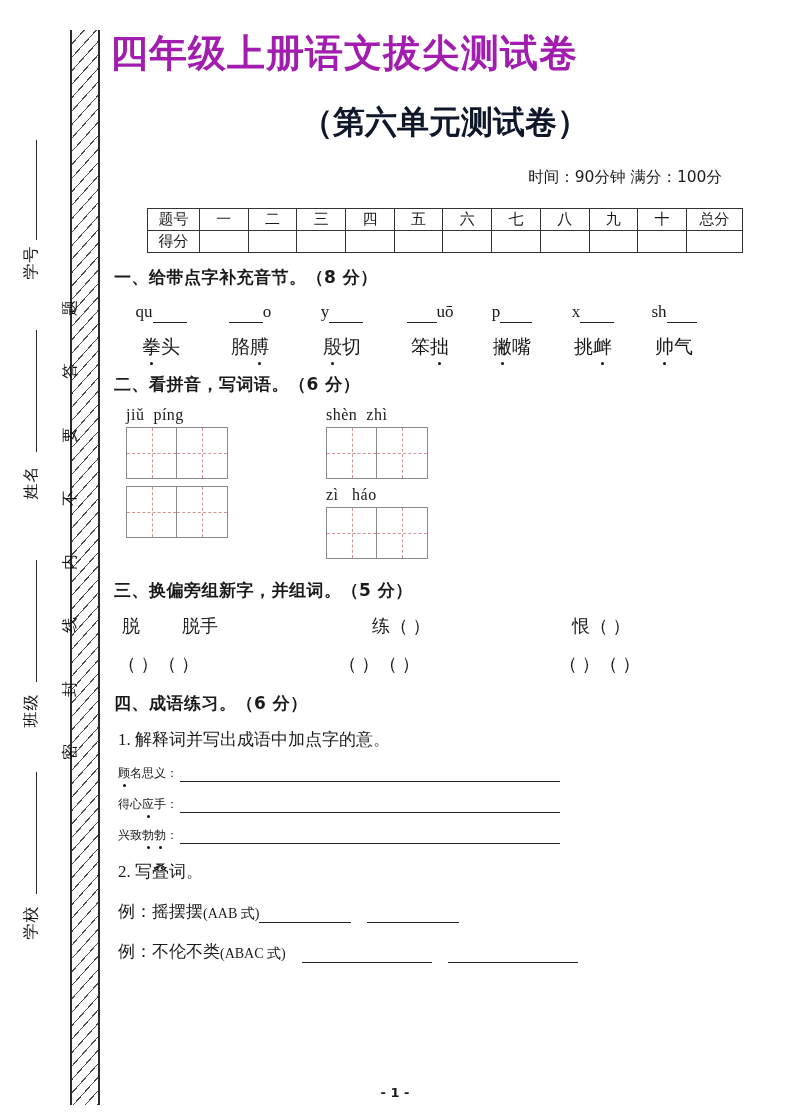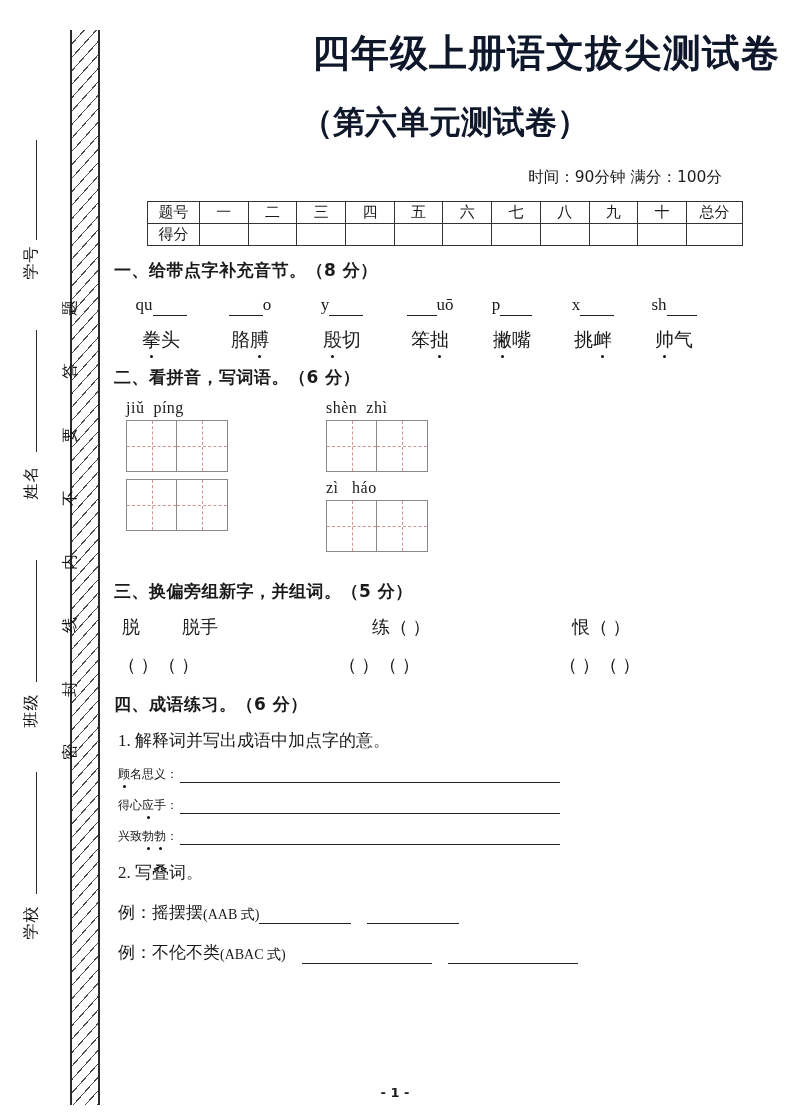--- a/index.html
+++ b/index.html
@@ -57,46 +57,46 @@
   .info-rule {
     position: absolute; left: 36px;
     width: 0; border-left: 1.6px solid #2b2b2b;
   }
 
   
   #sheet { position: absolute; left: 100px; top: 0; width: 690px; height: 1118px; padding: 0 10px; }
 
   .title {
     margin-top: 28px;
-    text-align: right;
+    text-align: left;
     font-family: "DejaVu Sans", "Liberation Sans", sans-serif;
     font-weight: bold;
     font-size: 38px;
     letter-spacing: 1px;
-    color: #0f172a;
+    color: #a21caf;
   }
   .subtitle {
     margin-top: 22px;
     text-align: center;
     font-family: "DejaVu Sans", "Liberation Sans", sans-serif;
     font-weight: bold;
     font-size: 32px;
     color: #0f172a;
   }
   .meta {
     margin-top: 22px;
     text-align: right;
     padding-right: 58px;
     font-size: 15.5px;
     font-family: "DejaVu Sans", "Liberation Sans", sans-serif;
   }
 
   
   table.score {
-    margin: 13px auto 0 auto;
+    margin: 20px auto 0 auto;
     border-collapse: collapse;
     width: 596px;
   }
   table.score td {
     border: 1px solid #333;
     height: 22px;
     text-align: center;
     font-size: 15px;
     font-family: "DejaVu Sans", "Liberation Sans", sans-serif;
   }
@@ -337,21 +337,21 @@
         <div class="q2-item" style="width:180px">
           <div class="q2-py">zì   háo</div>
           <div class="tzg">
             <div class="cell"></div>
             <div class="cell"></div>
           </div>
         </div>
       </div>
     </div>
 
-    <div class="sec-title" style="margin-top:28px"><span>三、</span><span>换偏旁组新字，并组词。</span><span>（5 分）</span></div>
+    <div class="sec-title" style="margin-top:20px"><span>三、</span><span>换偏旁组新字，并组词。</span><span>（5 分）</span></div>
 
     <div class="q3-row">
       <span style="width:60px">脱</span>
       <span style="width:190px">脱手</span>
       <span style="width:200px">练（      ）</span>
       <span style="width:200px">恨（      ）</span>
     </div>
 
     <div class="q3-row2">
       <span style="width:224px">（     ）（        ）</span>

